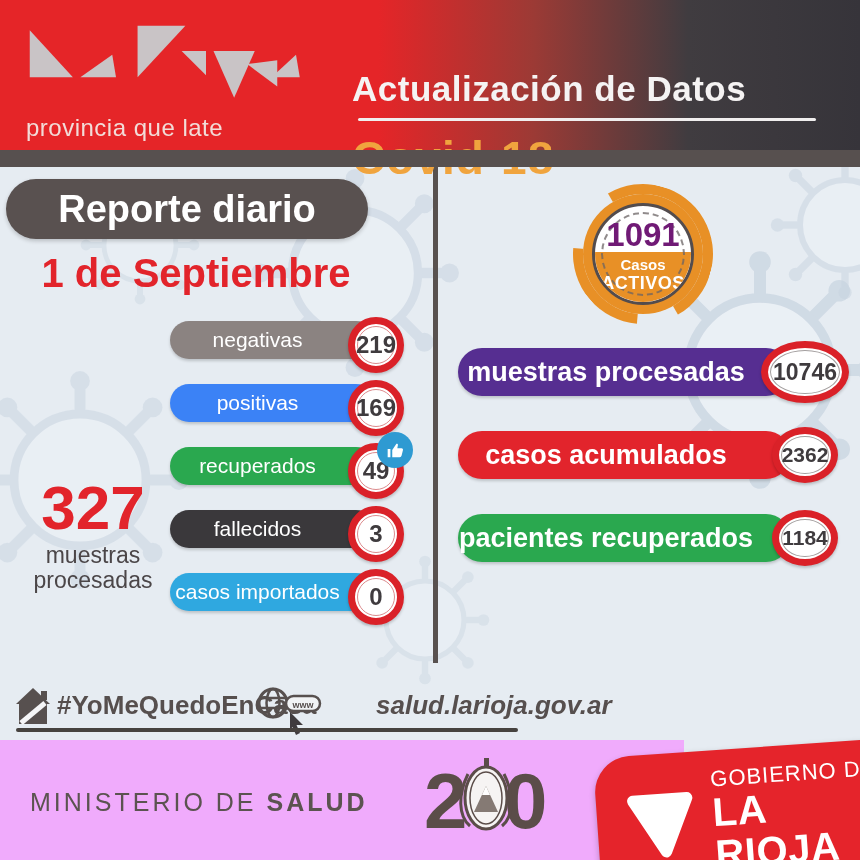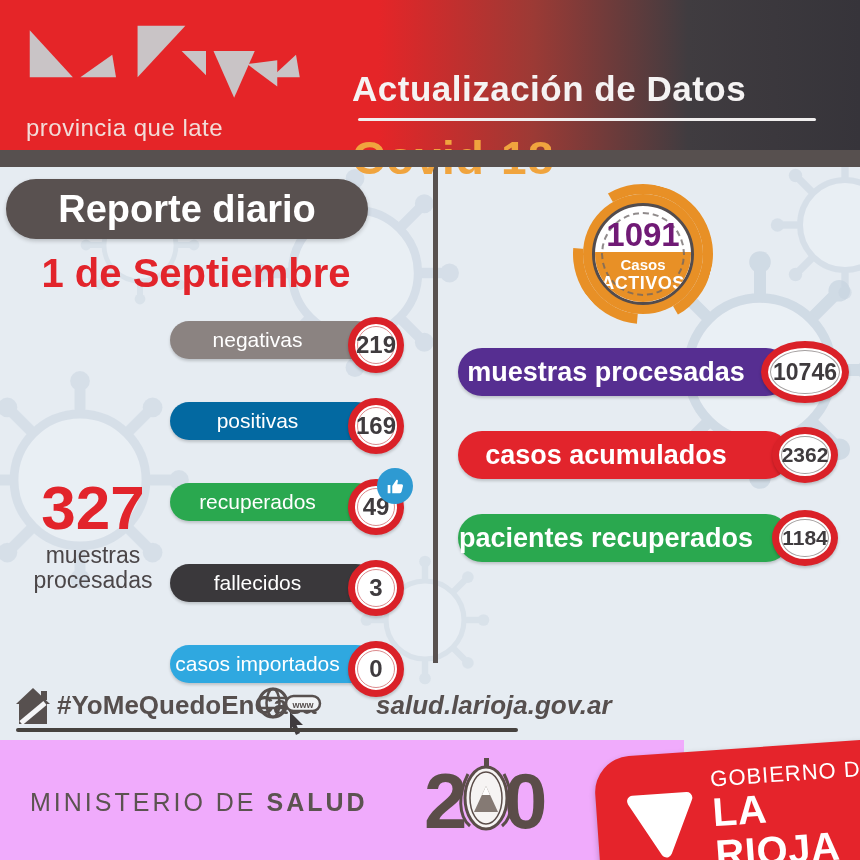--- a/index.html
+++ b/index.html
@@ -28,21 +28,21 @@
   .report-banner{
     position:absolute;left:6px;top:179px;width:362px;height:60px;border-radius:30px;
     background:#595150;color:#fff;font-size:38px;font-weight:bold;text-align:center;
     line-height:60px;z-index:2;box-shadow:0 2px 4px rgba(0,0,0,.2);
   }
   .report-date{
     position:absolute;left:28px;top:251px;width:336px;text-align:center;
     color:#e2242b;font-size:40px;font-weight:bold;z-index:2;
   }
   .daily-stats{position:absolute;left:170px;top:321px;z-index:2;}
-  .stat-row{position:relative;width:205px;height:48px;margin-bottom:33px;}
+  .stat-row{position:relative;width:205px;height:48px;margin-bottom:15px;}
   .stat-row .pill{
     width:205px;height:38px;border-radius:22px;display:flex;align-items:center;justify-content:center;
     padding-right:30px;color:#fff;font-size:21px;box-shadow:0 2px 3px rgba(0,0,0,.18);
   }
   .stat-badge{
     position:absolute;left:178px;top:50%;transform:translateY(-50%);
     width:56px;height:56px;border-radius:50%;background:#fff;border:7px solid #da2128;
     box-shadow:0 2px 3px rgba(0,0,0,.2);
   }
   .stat-badge::after{content:"";position:absolute;inset:2px;border-radius:50%;border:1px solid #dc8a8c;}
@@ -196,21 +196,21 @@
     <div class="pill" style="background: rgb(139, 131, 129);">
       <span class="pill-label">negativas</span>
     </div>
     <div class="stat-badge">
       <span class="badge-value">219</span>
 
     </div>
   </div>
 
   <div class="stat-row">
-    <div class="pill" style="background: #0369a1;">
+    <div class="pill" style="background: #3b82f6;">
       <span class="pill-label">positivas</span>
     </div>
     <div class="stat-badge">
       <span class="badge-value">169</span>
 
     </div>
   </div>
 
   <div class="stat-row">
     <div class="pill" style="background: rgb(42, 168, 79);">

